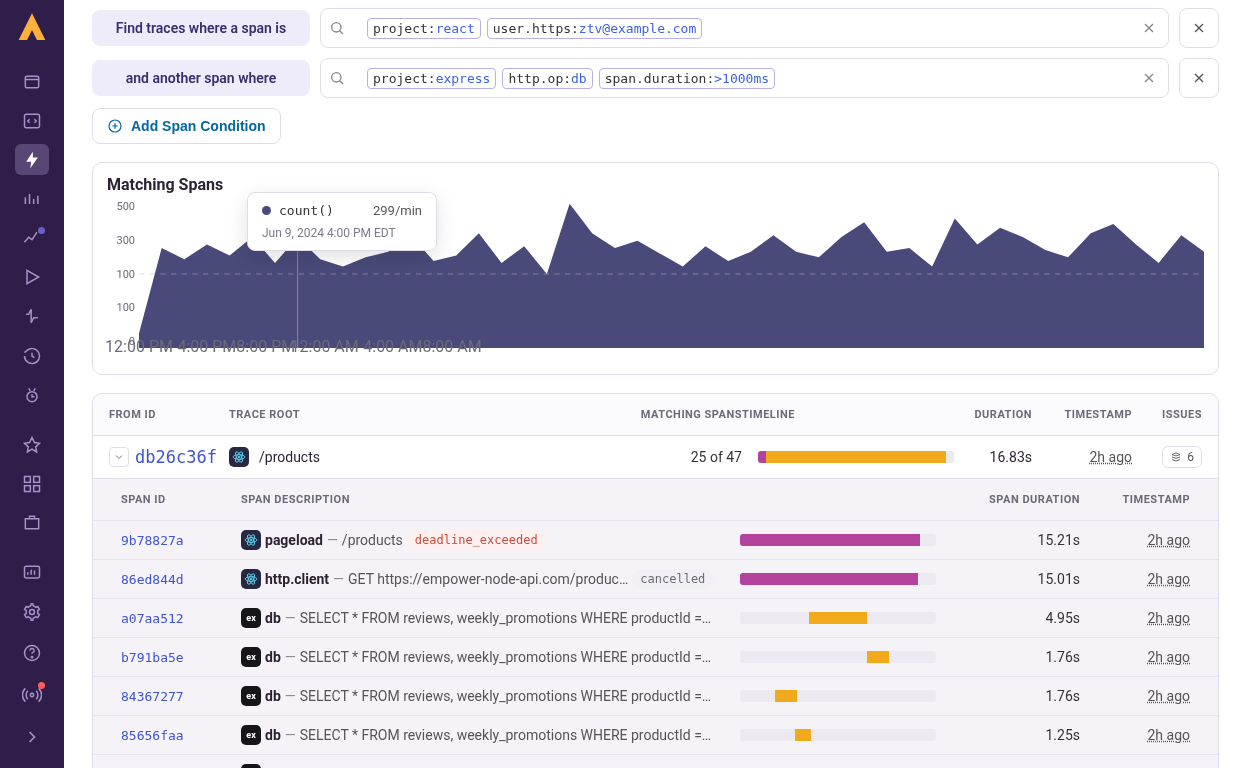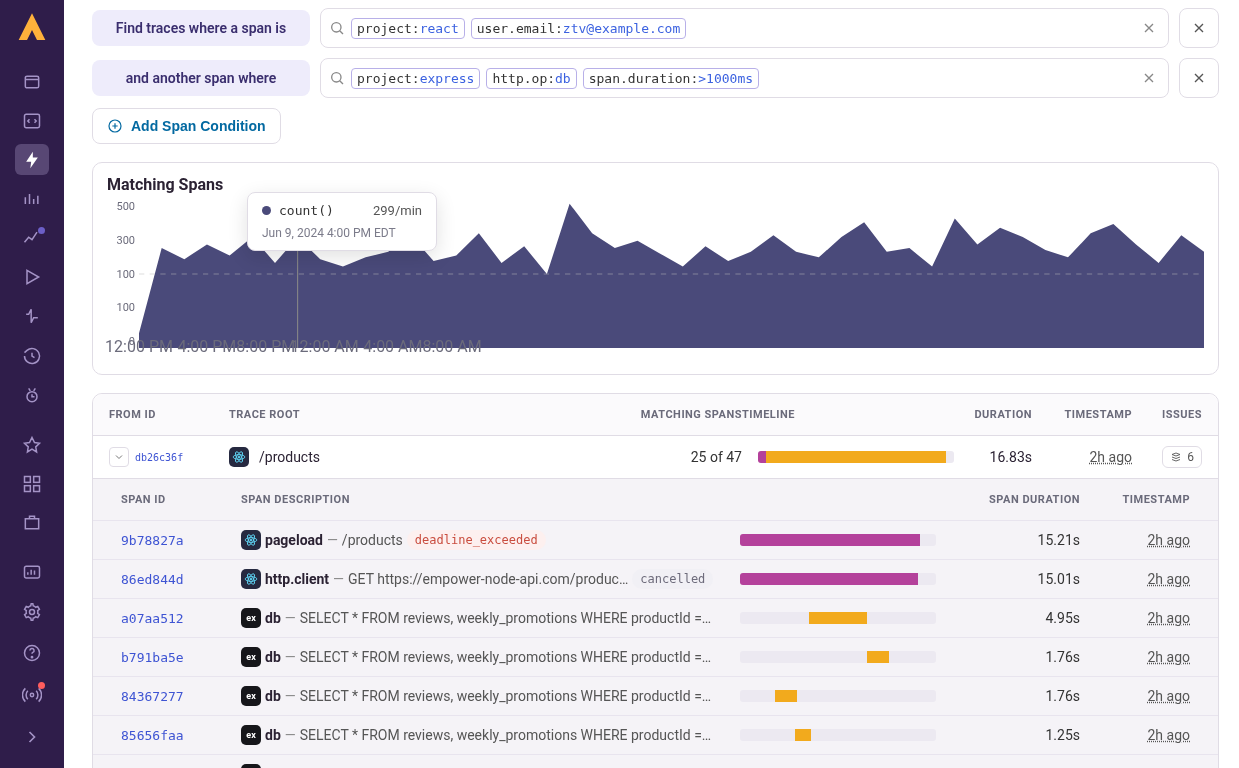--- a/index.html
+++ b/index.html
@@ -30,21 +30,21 @@
   .sidebar{width:64px;background:var(--purple-950);display:flex;flex-direction:column;align-items:center;padding-top:10px;position:relative;flex:0 0 64px}
   .logo{width:40px;height:40px;display:flex;align-items:center;justify-content:center;margin-bottom:12px}
   .nav-icon{width:34px;height:34px;border-radius:6px;display:flex;align-items:center;justify-content:center;color:#a493c6;margin:4px 0;position:relative}
   .nav-icon.active{background:var(--purple-700);color:#fff}
   .nav-icon svg{width:20px;height:20px}
   .nav-dot{position:absolute;top:4px;right:4px;width:7px;height:7px;border-radius:50%}
   .sidebar-bottom{margin-top:auto;margin-bottom:10px;display:flex;flex-direction:column;align-items:center}
   .content{flex:1;overflow:auto;padding:8px 20px 20px 28px}
   .cond-row{display:flex;gap:10px;align-items:center;margin-bottom:10px}
   .cond-chip{width:218px;flex:0 0 218px;text-align:center;background:var(--chip-bg);color:var(--chip-text);font-weight:600;padding:10px 8px;border-radius:8px;font-size:14px}
-  .search-wrap{flex:1;display:flex;align-items:center;border:1px solid var(--border);border-radius:8px;padding:0 8px;height:40px;gap:6px}
+  .search-wrap{flex:1;display:flex;align-items:center;border:1px solid var(--border);border-radius:8px;padding:0 8px;height:40px;gap:22px}
   .search-wrap svg{width:16px;height:16px;color:#888}
   .search-tokens{flex:1;display:flex;gap:6px;align-items:center;font-family:var(--mono);font-size:13px}
   .token{border:1px solid #b8b0e8;border-radius:4px;padding:2px 5px;background:#fff;white-space:nowrap}
   .tk-key{color:#333}.tk-val{color:#3c62e0}
   .icon-btn{border:1px solid var(--border);background:#fff;height:40px;width:40px;border-radius:8px;display:flex;align-items:center;justify-content:center;color:#555}
   .clear-btn{width:22px;height:22px;color:#999;display:flex;align-items:center;justify-content:center}
   .icon-btn svg,.clear-btn svg{width:16px;height:16px}
   .add-btn-row{margin-top:2px}
   .add-btn{border:1px solid var(--border);background:#fff;border-radius:8px;padding:9px 14px;font-weight:600;display:inline-flex;align-items:center;gap:8px;font-size:14px;color:#0369a1}
   .add-btn svg{width:16px;height:16px}
@@ -61,21 +61,21 @@
   .tt-metric{font-family:var(--mono);color:#333}
   .tt-val{margin-left:auto;color:#555}
   .tt-ts{color:#7b7b8a;margin-top:8px;font-size:12px}
   
   .table{border:1px solid var(--border);border-radius:10px;margin-top:18px}
   .thead{display:grid;grid-template-columns:120px 1fr 140px 210px 80px 100px 70px;padding:14px 16px;font-size:11px;font-weight:700;color:#6a6a7a;letter-spacing:.5px;background:#fbfafc;border-radius:10px 10px 0 0}
   .th-r{text-align:right}
   .trow{display:grid;grid-template-columns:120px 1fr 140px 210px 80px 100px 70px;align-items:center;padding:10px 16px;border-top:1px solid var(--border)}
   .trace-id{display:flex;align-items:center;gap:6px}
   .expand{border:1px solid var(--border);border-radius:4px;width:20px;height:20px;display:flex;align-items:center;justify-content:center;color:#777;background:#fff}
-  .trace-link{color:var(--link);font-family:var(--mono);font-size:10px}
+  .trace-link{color:var(--link);font-family:var(--mono);font-size:17px}
   .root-cell{display:flex;align-items:center;gap:10px}
   .proj{width:20px;height:20px;border-radius:5px;display:flex;align-items:center;justify-content:center;color:#fff;font-size:10px;font-weight:700}
   .proj.react{background:#262940}
   .proj.express{background:#16161a}
   .tl{height:12px;background:var(--bar-track);border-radius:3px;position:relative;overflow:hidden;width:196px}
   .tl .seg{position:absolute;top:0;bottom:0}
   .dur,.ts-cell,.iss-cell{text-align:right}
   .ts-cell span{text-decoration:underline dotted;color:#555}
   .iss-pill{display:inline-flex;align-items:center;gap:5px;border:1px solid var(--border);border-radius:6px;padding:3px 7px;font-size:12px;color:#555;background:#fff}
   .iss-pill svg{width:12px;height:12px}
@@ -216,21 +216,21 @@
     <div id="conditions">
         <div class="cond-row">
           <div class="cond-chip">Find traces where a span is</div>
           <div class="search-wrap">
             <svg viewBox="0 0 24 24" fill="none" stroke="currentColor" stroke-width="2">
               <circle cx="11" cy="11" r="7"></circle>
               <path d="M21 21l-5-5"></path>
             </svg>
             <div class="search-tokens">
               <span class="token"><span class="tk-key">project:</span><span class="tk-val">react</span></span>
-              <span class="token"><span class="tk-key">user.email:</span><span class="tk-val">ztv@example.com</span></span>
+              <span class="token"><span class="tk-key">user.https:</span><span class="tk-val">ztv@example.com</span></span>
             </div>
             <span class="clear-btn">
               <svg viewBox="0 0 24 24" fill="none" stroke="currentColor" stroke-width="2">
                 <path d="M6 6l12 12M18 6L6 18"></path>
               </svg>
             </span>
           </div>
           <button class="icon-btn">
             <svg viewBox="0 0 24 24" fill="none" stroke="currentColor" stroke-width="2">
               <path d="M6 6l12 12M18 6L6 18"></path>

